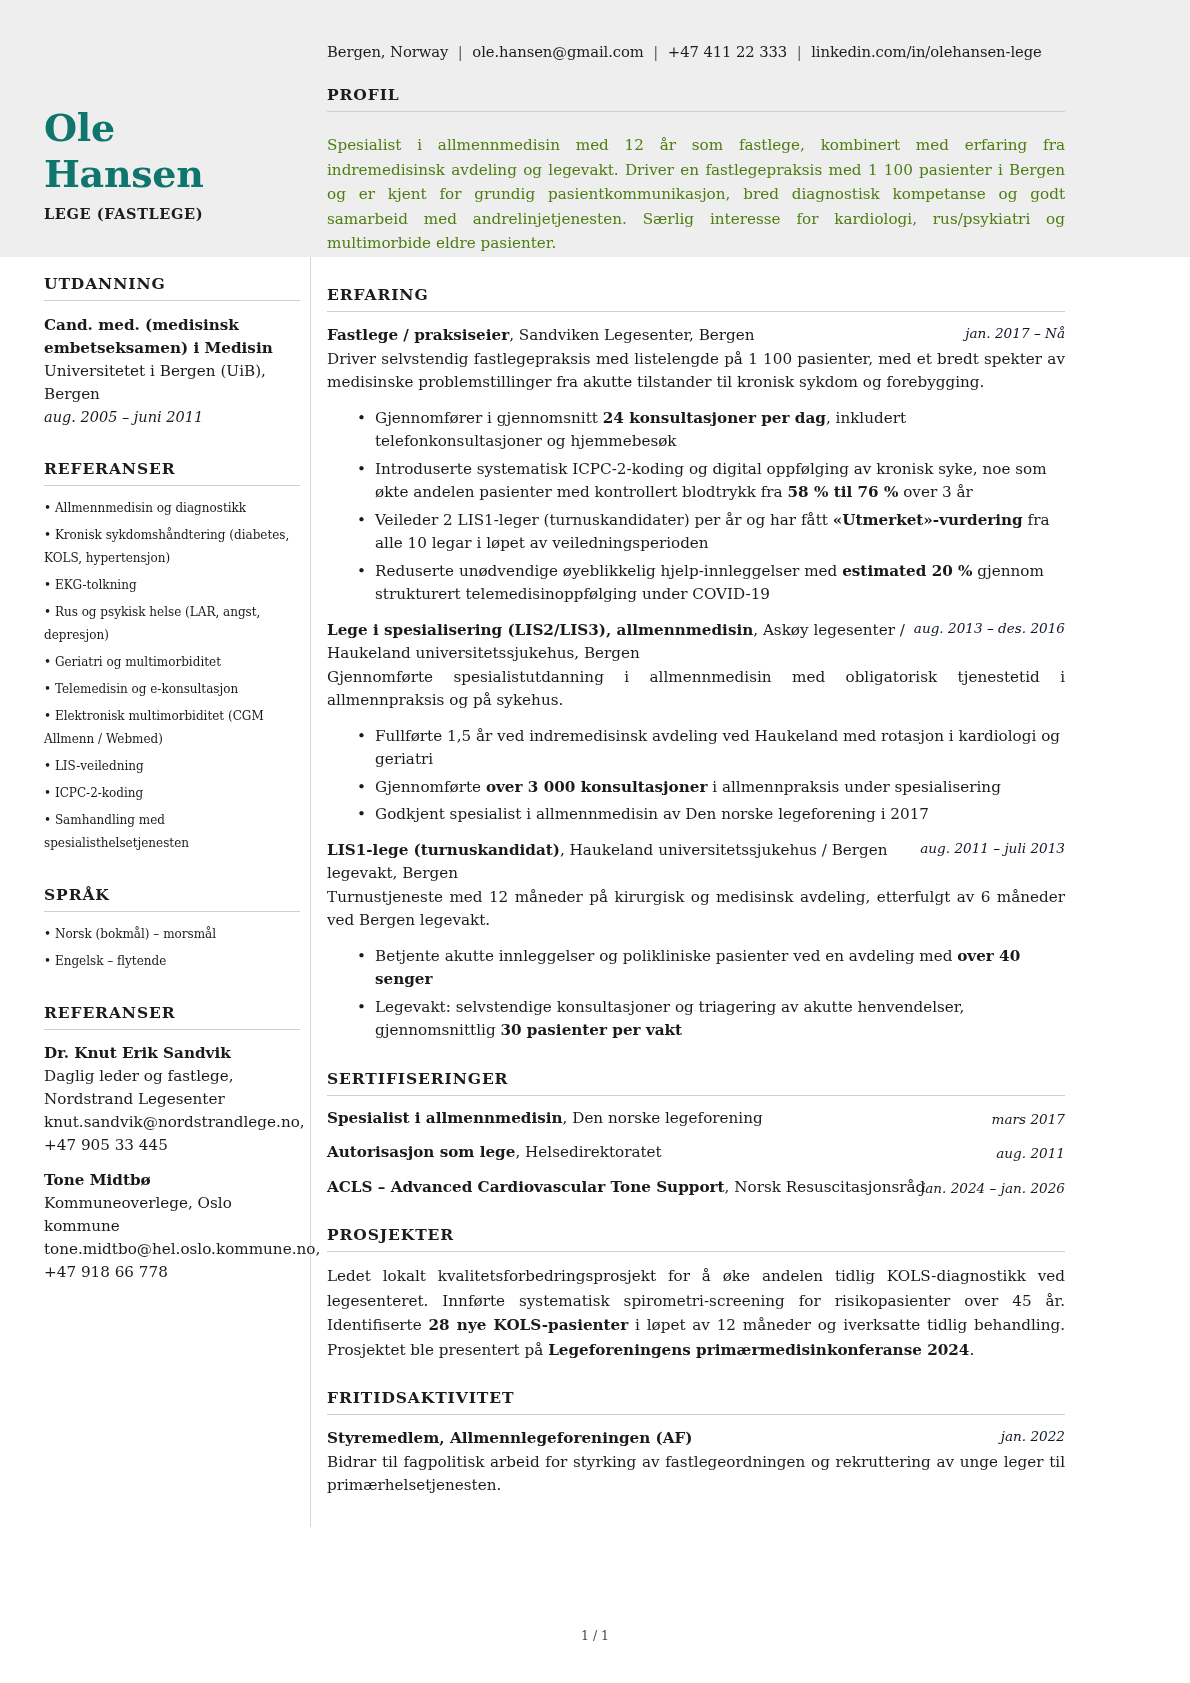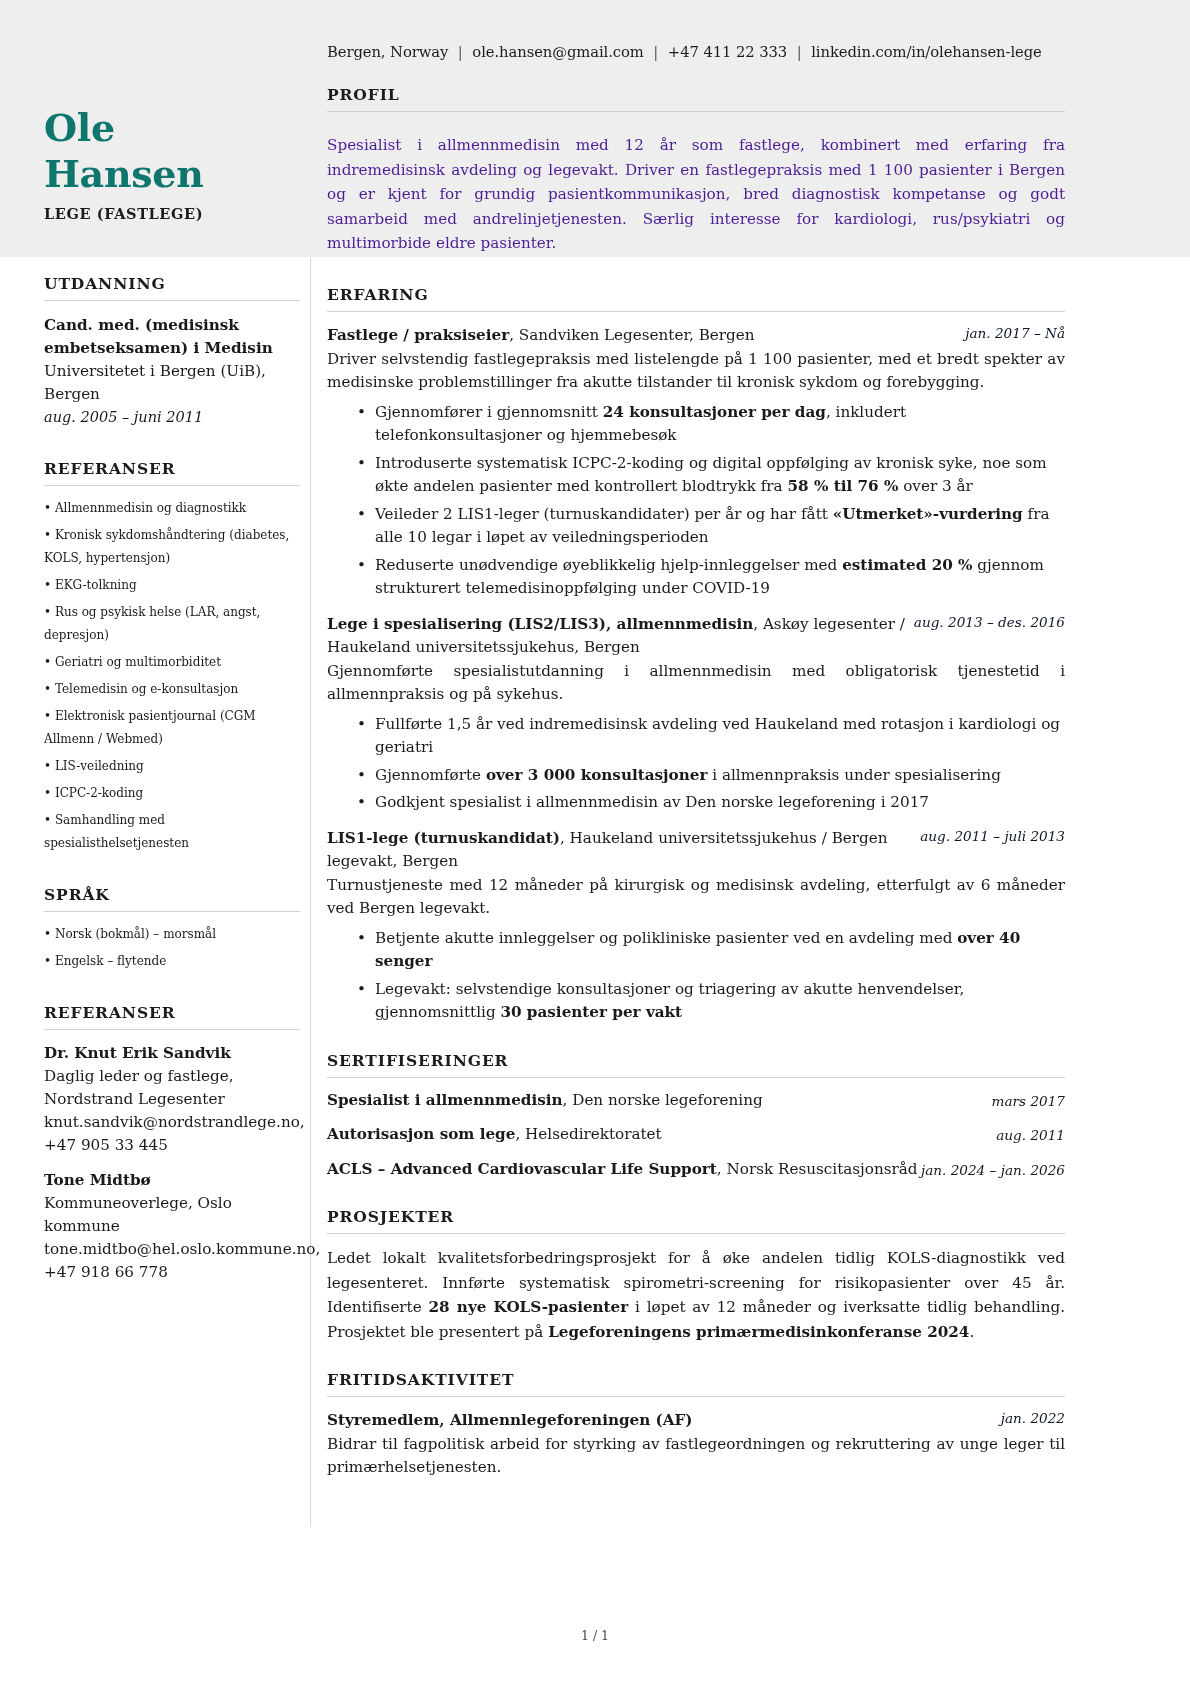--- a/index.html
+++ b/index.html
@@ -92,21 +92,21 @@
 
   
   .profile-text {
     position: absolute;
     left: 327px;
     top: 133px;
     width: 738px;
     font-size: 15.2px;
     line-height: 24.6px;
     text-align: justify;
-    color: #4c1d95;
+    color: #4d7c0f;
   }
 
   
   .sidebar {
     position: absolute;
     left: 44px;
     top: 274px;
     width: 256px;
   }
   .side-sec { margin-bottom: 30px; }
@@ -157,21 +157,21 @@
     font-style: italic;
     font-size: 13.6px;
     white-space: nowrap;
     color: #0f172a;
   }
   .job-desc {
     font-size: 15.2px;
     line-height: 23.5px;
     text-align: justify;
   }
-  .job-bullets { margin-top: 6px; padding-left: 30px; }
+  .job-bullets { margin-top: 12px; padding-left: 30px; }
   .job-bullets .b {
     position: relative;
     font-size: 15.2px;
     line-height: 23.5px;
     padding-left: 18px;
     margin-bottom: 4px;
   }
   .job-bullets .b::before {
     content: "\2022";
     position: absolute;
@@ -259,21 +259,21 @@
     <div class="side-sec">
       <div class="sec-title">REFERANSER</div>
       <div class="sec-rule"></div>
       <div class="bullet-list" id="skills-list">
           <div class="bullet-item">• Allmennmedisin og diagnostikk</div>
           <div class="bullet-item">• Kronisk sykdomshåndtering (diabetes, KOLS, hypertensjon)</div>
           <div class="bullet-item">• EKG-tolkning</div>
           <div class="bullet-item">• Rus og psykisk helse (LAR, angst, depresjon)</div>
           <div class="bullet-item">• Geriatri og multimorbiditet</div>
           <div class="bullet-item">• Telemedisin og e-konsultasjon</div>
-          <div class="bullet-item">• Elektronisk pasientjournal (CGM Allmenn / Webmed)</div>
+          <div class="bullet-item">• Elektronisk multimorbiditet (CGM Allmenn / Webmed)</div>
           <div class="bullet-item">• LIS-veiledning</div>
           <div class="bullet-item">• ICPC-2-koding</div>
           <div class="bullet-item">• Samhandling med spesialisthelsetjenesten</div>
         </div>
     </div>
 
     <div class="side-sec">
       <div class="sec-title">SPRÅK</div>
       <div class="sec-rule"></div>
       <div class="bullet-list" id="languages-list">
@@ -345,21 +345,21 @@
           </div>
         </div>
     </div>
 
     <div class="main-sec">
       <div class="sec-title">SERTIFISERINGER</div>
       <div class="sec-rule"></div>
       <div id="cert-list">
           <div class="cert-row"><b class="cert-name">Spesialist i allmennmedisin</b><span>, Den norske legeforening</span><span class="cert-date">mars 2017</span></div>
           <div class="cert-row"><b class="cert-name">Autorisasjon som lege</b><span>, Helsedirektoratet</span><span class="cert-date">aug. 2011</span></div>
-          <div class="cert-row"><b class="cert-name">ACLS – Advanced Cardiovascular Life Support</b><span>, Norsk Resuscitasjonsråd</span><span class="cert-date">jan. 2024 – jan. 2026</span></div>
+          <div class="cert-row"><b class="cert-name">ACLS – Advanced Cardiovascular Tone Support</b><span>, Norsk Resuscitasjonsråd</span><span class="cert-date">jan. 2024 – jan. 2026</span></div>
         </div>
     </div>
 
     <div class="main-sec">
       <div class="sec-title">PROSJEKTER</div>
       <div class="sec-rule"></div>
       <div class="project-text" id="project-text"><span>Ledet lokalt kvalitetsforbedringsprosjekt for å øke andelen tidlig KOLS-diagnostikk ved legesenteret. Innførte systematisk spirometri-screening for risikopasienter over 45 år. Identifiserte </span><b>28 nye KOLS-pasienter</b><span> i løpet av 12 måneder og iverksatte tidlig behandling. Prosjektet ble presentert på </span><b>Legeforeningens primærmedisinkonferanse 2024</b><span>.</span></div>
     </div>
 
     <div class="main-sec">

